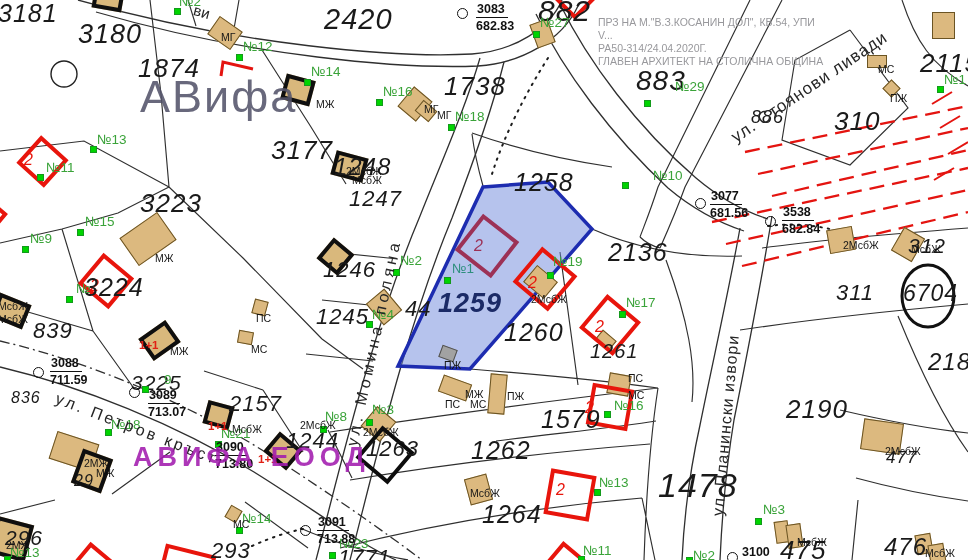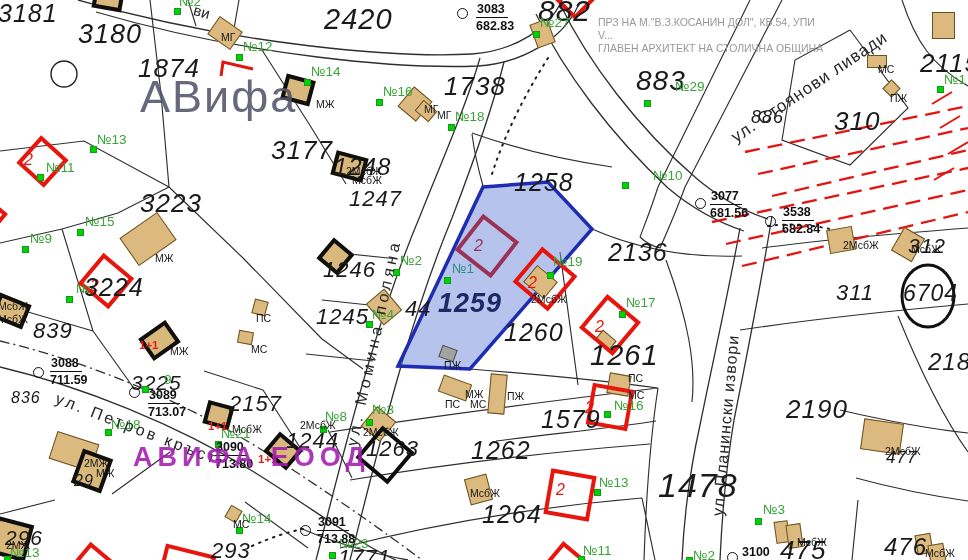--- a/index.html
+++ b/index.html
@@ -171,21 +171,21 @@
       <span class="lbl parcel" style="left: 229px; top: 393px; font-size: 22px;">2157</span>
       <span class="lbl parcel" style="left: 444px; top: 73px; font-size: 26px;">1738</span>
       <span class="lbl parcel" style="left: 514px; top: 170px; font-size: 25px;">1258</span>
       <span class="lbl parcel" style="left: 538px; top: -4px; font-size: 30px;">882</span>
       <span class="lbl parcel" style="left: 636px; top: 67px; font-size: 28px;">883</span>
       <span class="lbl parcel" style="left: 751px; top: 108px; font-size: 18px;">886</span>
       <span class="lbl parcel" style="left: 834px; top: 108px; font-size: 26px;">310</span>
       <span class="lbl parcel" style="left: 920px; top: 50px; font-size: 26px;">2115</span>
       <span class="lbl parcel" style="left: 608px; top: 240px; font-size: 25px;">2136</span>
       <span class="lbl parcel" style="left: 504px; top: 320px; font-size: 25px;">1260</span>
-      <span class="lbl parcel" style="left: 590px; top: 341px; font-size: 29px;">1261</span>
+      <span class="lbl parcel" style="left: 590px; top: 341px; font-size: 20px;">1261</span>
       <span class="lbl parcel" style="left: 471px; top: 438px; font-size: 25px;">1262</span>
       <span class="lbl parcel" style="left: 482px; top: 502px; font-size: 25px;">1264</span>
       <span class="lbl parcel" style="left: 541px; top: 407px; font-size: 25px;">1579</span>
       <span class="lbl parcel" style="left: 366px; top: 438px; font-size: 22px;">1263</span>
       <span class="lbl parcel" style="left: 140px; top: 190px; font-size: 26px;">3223</span>
       <span class="lbl parcel" style="left: 84px; top: 275px; font-size: 25px;">3224</span>
       <span class="lbl parcel" style="left: 33px; top: 320px; font-size: 22px;">839</span>
       <span class="lbl parcel" style="left: 11px; top: 390px; font-size: 16px;">836</span>
       <span class="lbl parcel" style="left: 131px; top: 372px; font-size: 21px;">3225</span>
       <span class="lbl parcel" style="left: 211px; top: 540px; font-size: 22px;">293</span>
@@ -325,15 +325,16 @@
 
   <span class="lbl parcel sel" style="left:438px;top:290px;font-size:27px;">1259</span>
   <div class="marker" style="left:444px;top:277px;"></div>
   <span class="lbl mlab" style="left:452px;top:262px;color:#2e8f7d;">№1</span>
 
   <div class="wm-logo lbl">АВифа</div>
   <div class="wm-co lbl">АВИФА ЕООД</div>
   <div class="notes">
     <div>ПРЗ НА М."В.З.КОСАНИН ДОЛ", КВ.54, УПИ</div>
     <div>V...</div>
+    <div>РА50-314/24.04.2020Г.</div>
     <div>ГЛАВЕН АРХИТЕКТ НА СТОЛИЧНА ОБЩИНА</div>
   </div>
 </div>
 
 </body></html>

